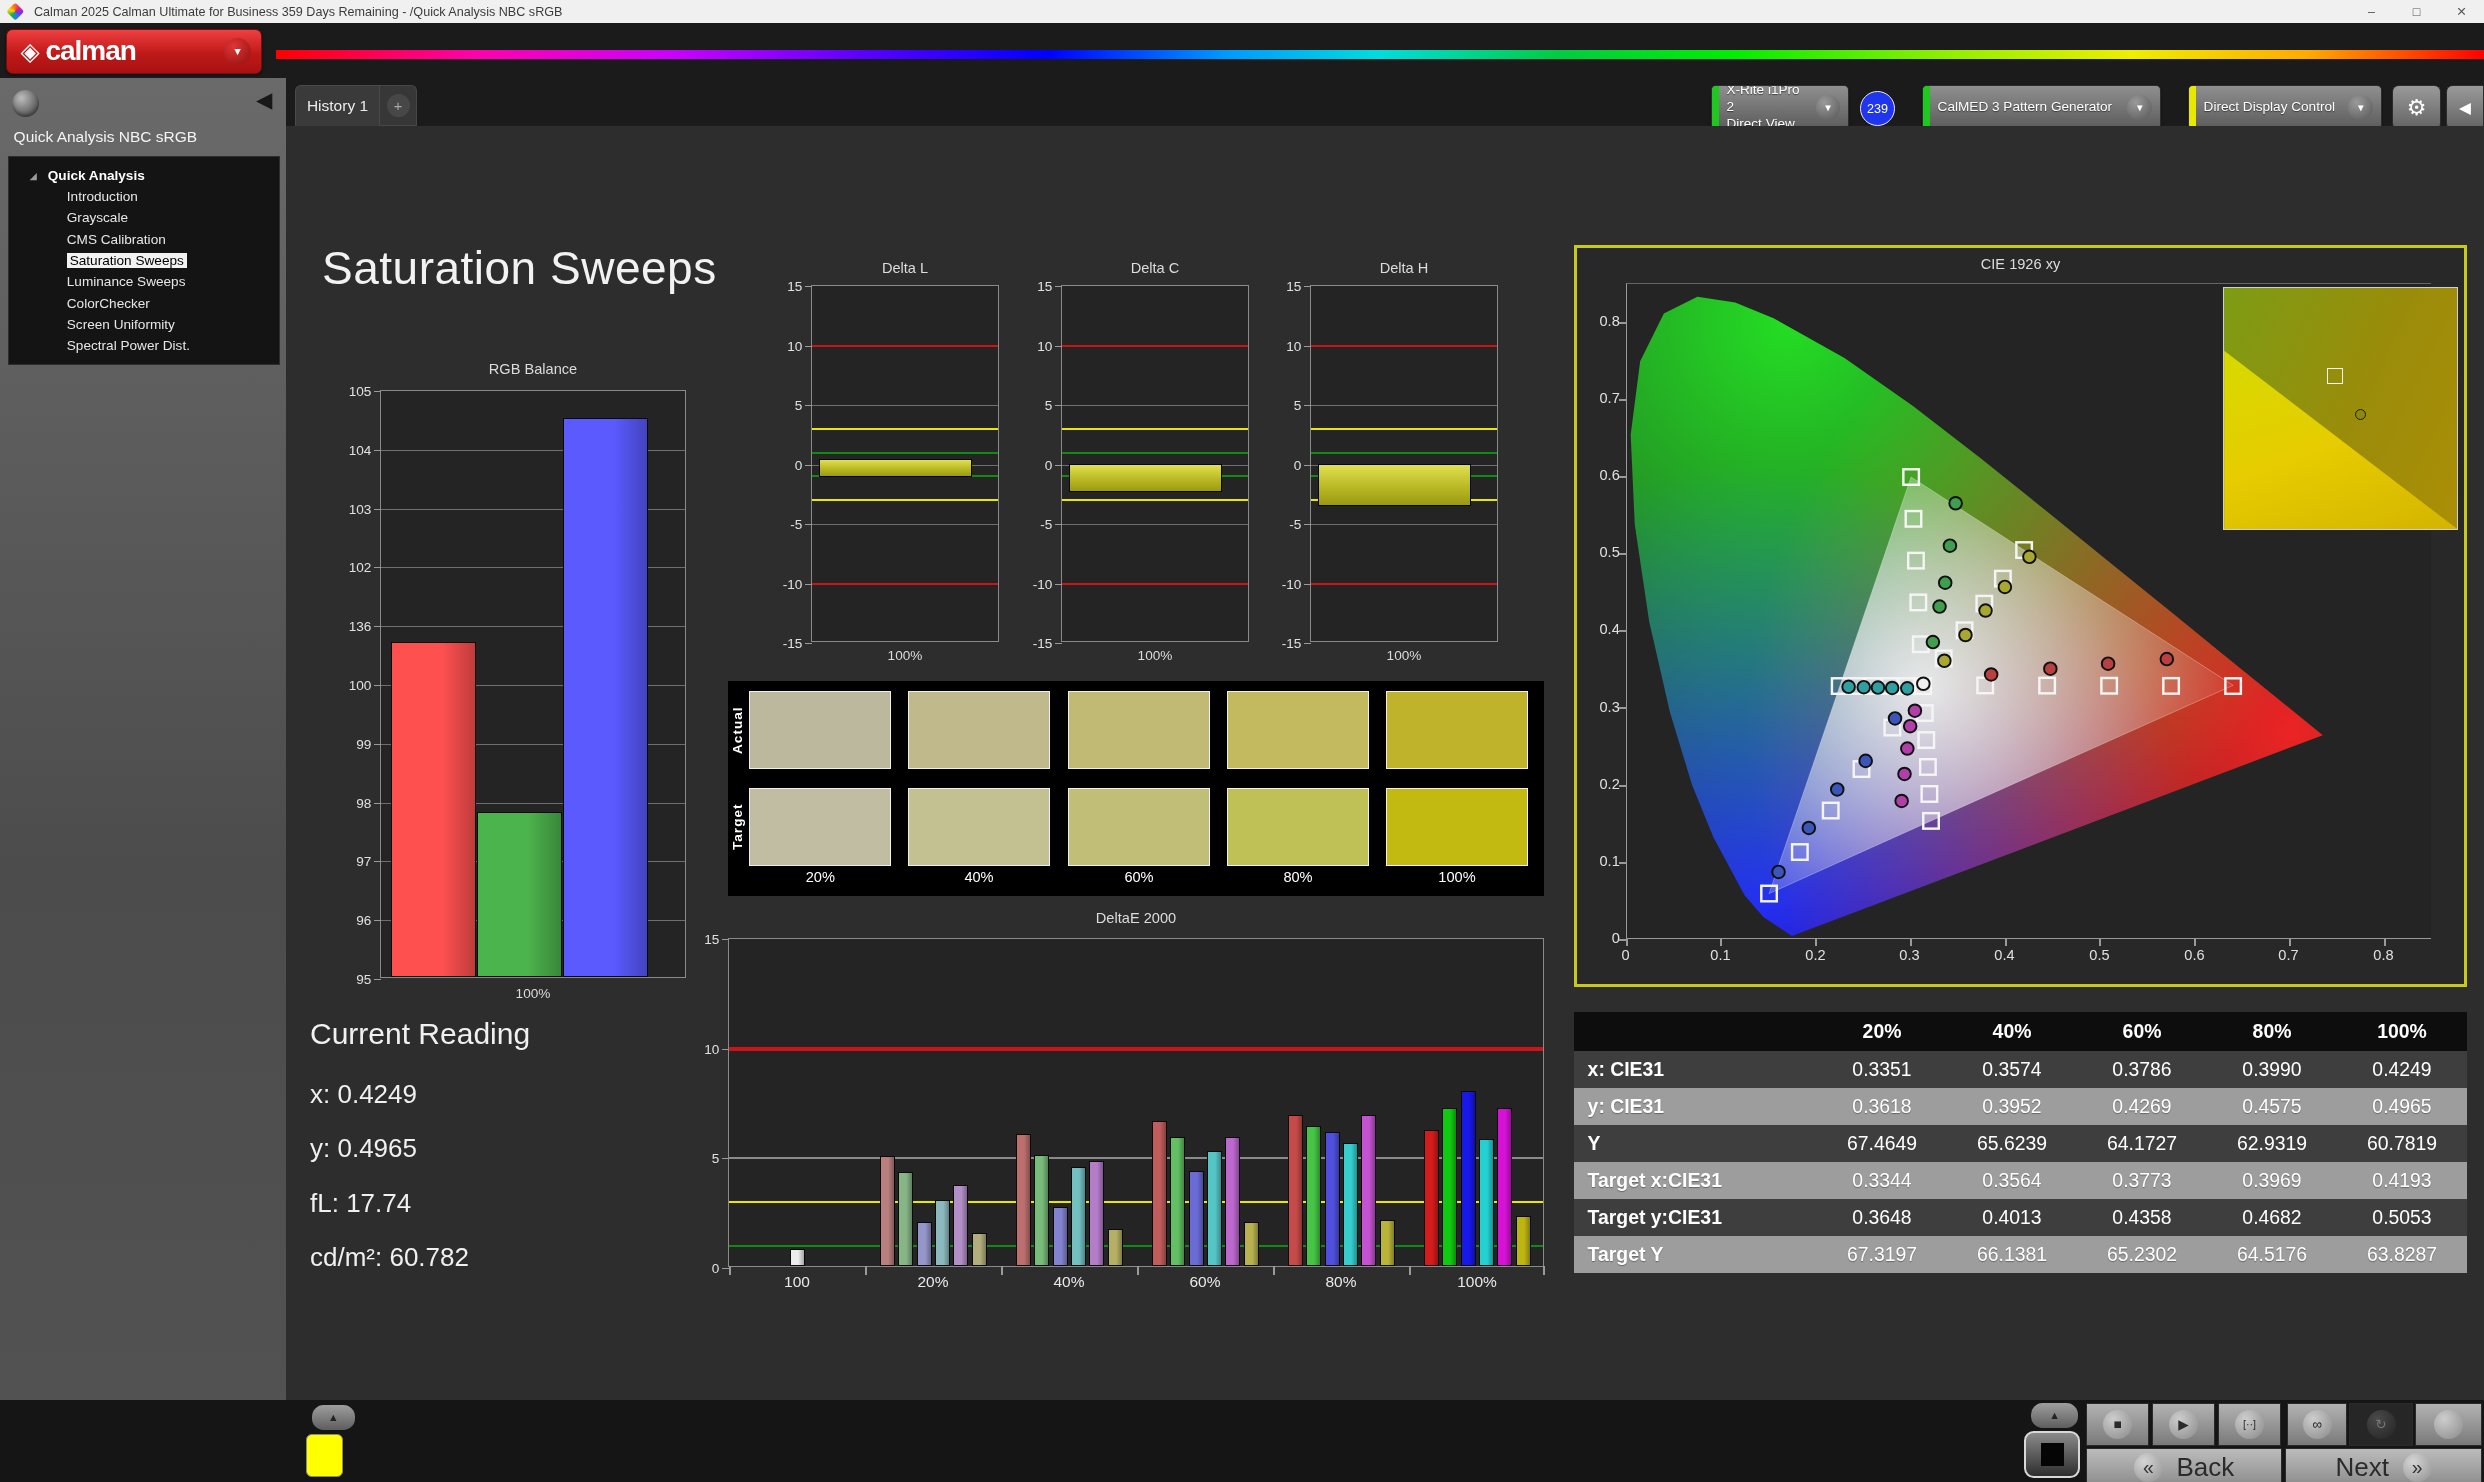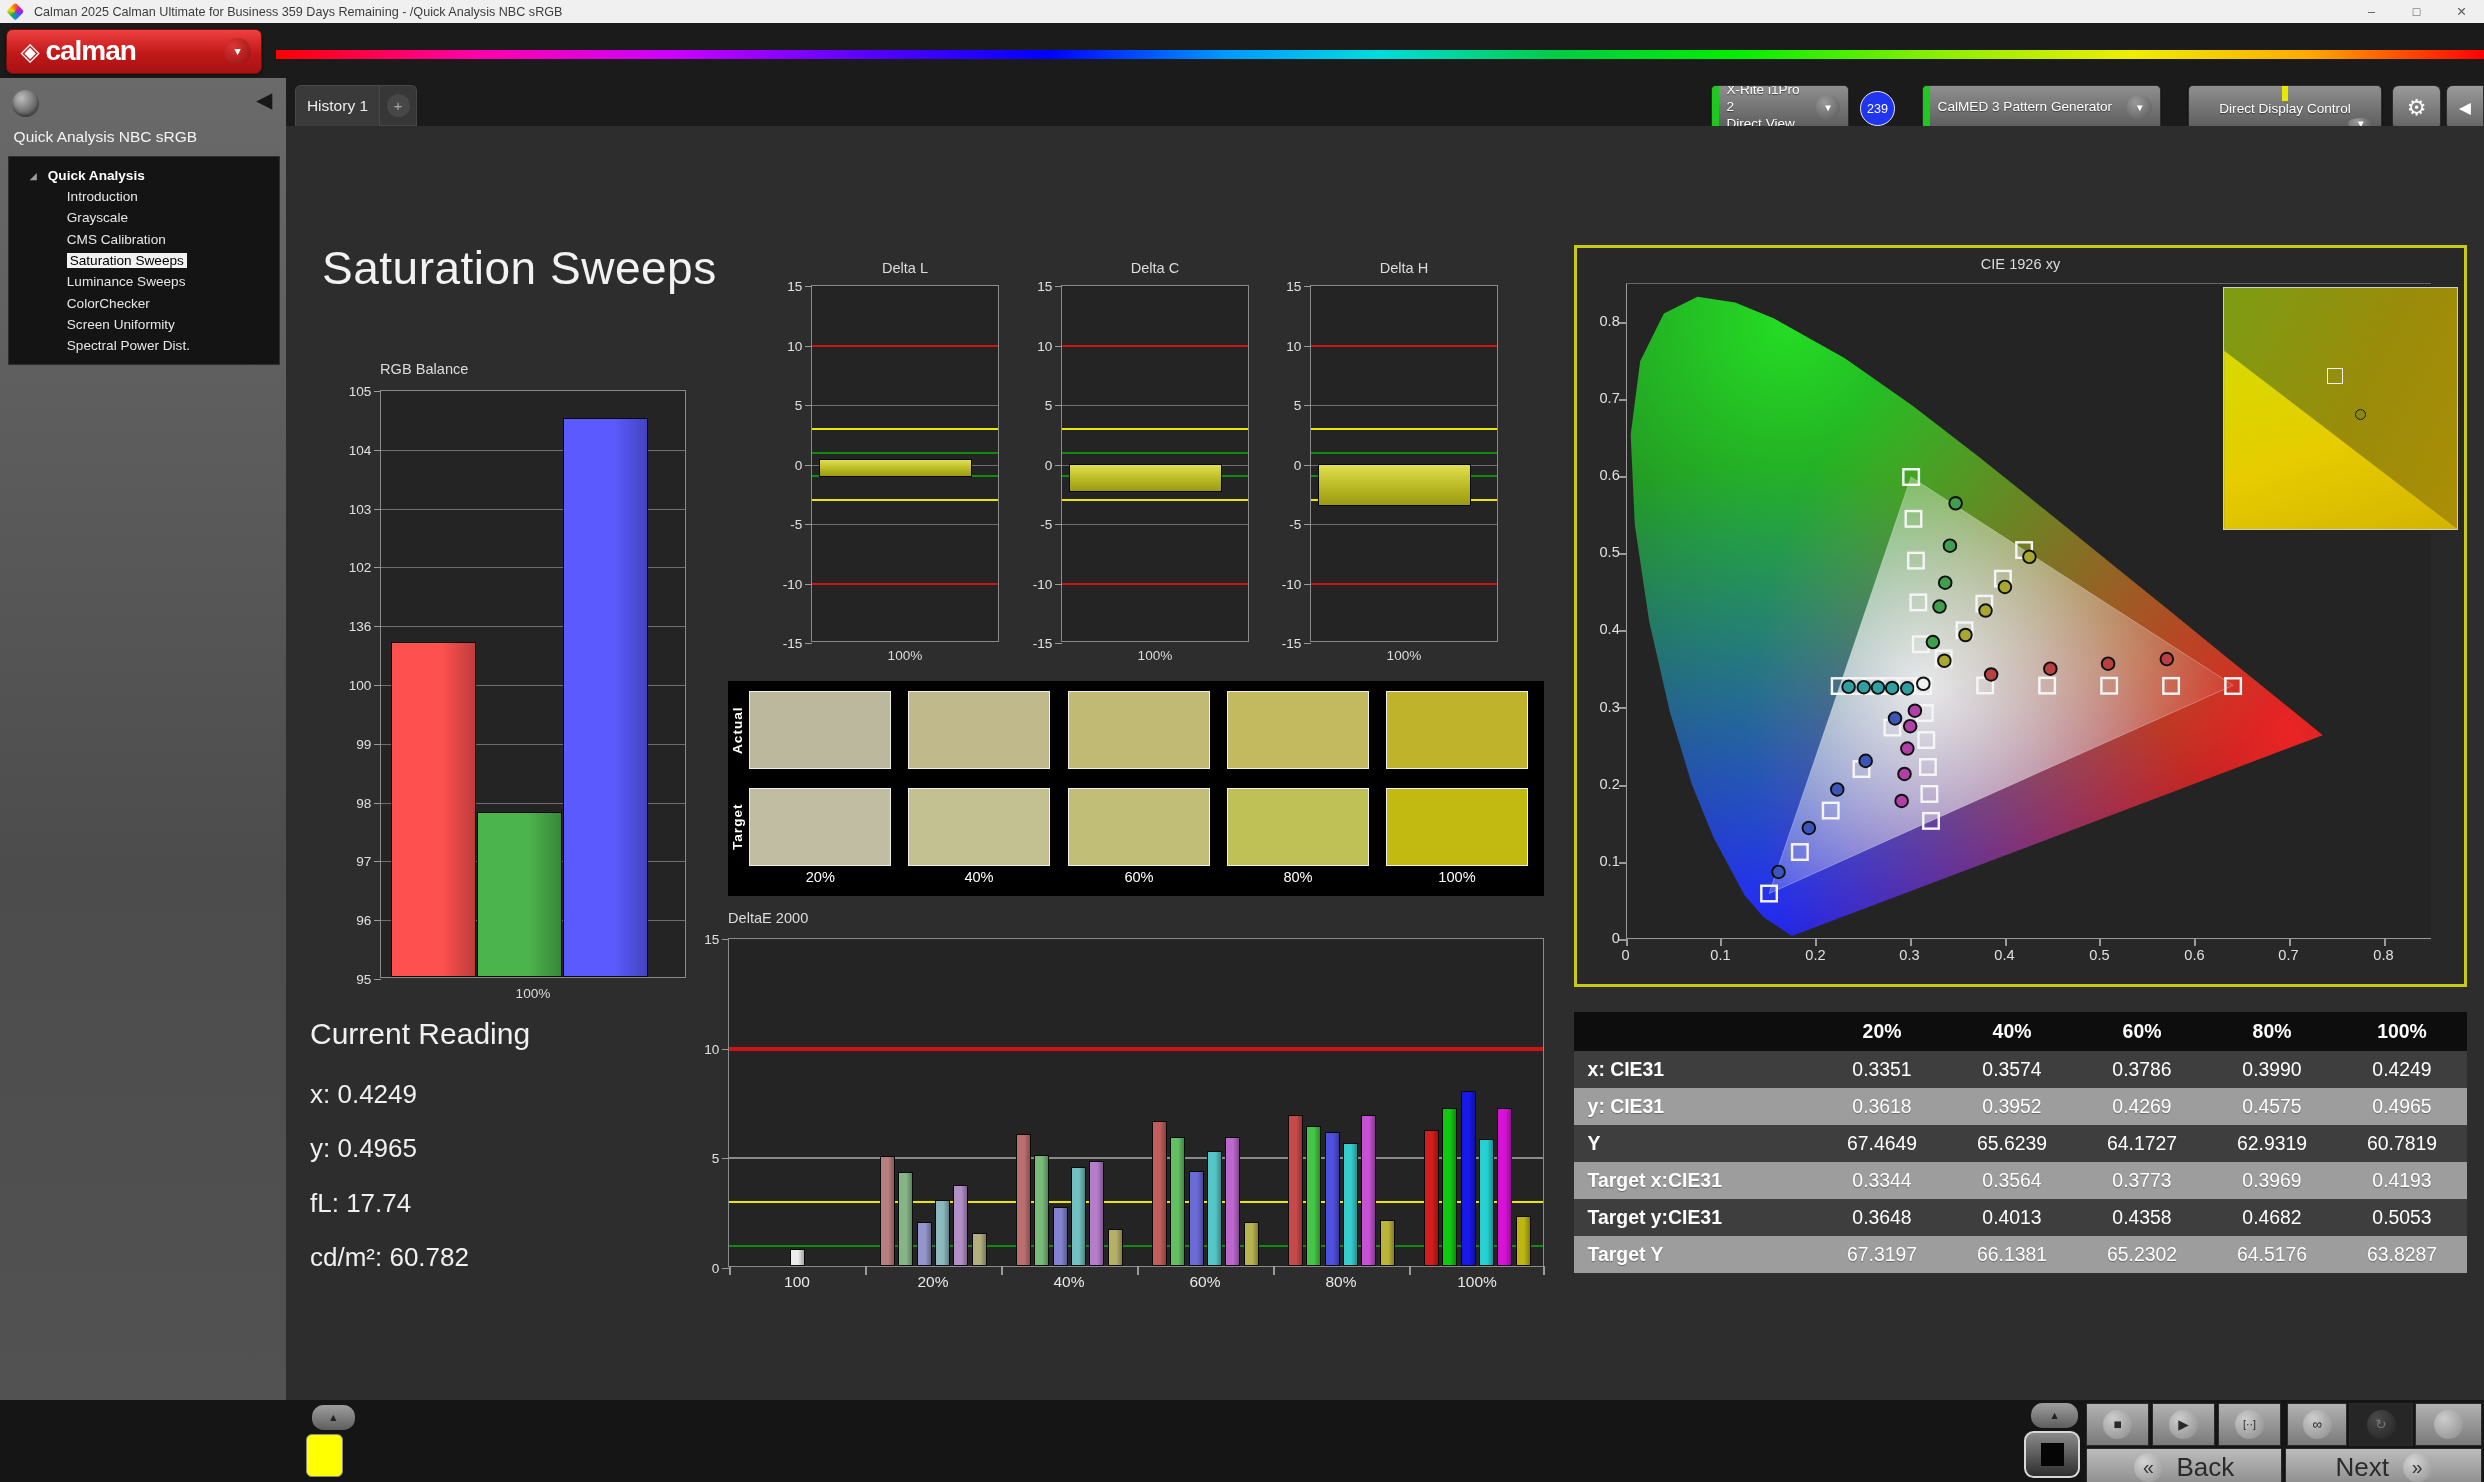--- a/index.html
+++ b/index.html
@@ -53,21 +53,21 @@
   .badge { position:absolute; left:1860px; top:91px; width:35px; height:35px; border-radius:50%; background:#1f35f0; border:1.9px solid #e8e8e8;
     color:#fff; font-size:12.6px; display:flex; align-items:center; justify-content:center; }
   .toolbtn { position:absolute; top:85px; height:45px; border-radius:6.8px; background:linear-gradient(#9a9a9a,#636363); border:1px solid #2c2c2c;
     color:#fff; display:flex; align-items:center; justify-content:center; }
 
   
   .main { position:absolute; left:286px; top:126px; width:2198px; height:1274px; background:#2d2d2d; }
   .page-title { position:absolute; left:36px; top:115px; color:#f2f2f2; font-size:46px; letter-spacing:0.5px; }
 
   .plot { position:absolute; background:#242424; border:1px solid #8a8a8a; }
-  .chart-title { position:absolute; text-align:left; color:#dcdcdc; font-size:14.6px; }
+  .chart-title { position:absolute; text-align:center; color:#dcdcdc; font-size:14.6px; }
   .xlabel { position:absolute; text-align:center; color:#dcdcdc; font-size:13.6px; }
   .gridline { position:absolute; left:0; width:100%; height:1px; background:#6e6e6e; }
   .refline { position:absolute; left:0; width:100%; }
   .ytick { position:absolute; left:-6.8px; width:6.8px; height:1px; background:#9a9a9a; }
   .ylab { position:absolute; right:100%; margin-right:9.7px; width:45px; text-align:right; color:#e0e0e0; font-size:13.6px; transform:translateY(-50%); }
   .vbar { position:absolute; border:1px solid #0a0a0a; }
 
   
   #rgb-plot { left:94px; top:264px; width:306px; height:588px; }
   #rgb-title { left:94px; top:235px; width:306px; }
@@ -201,21 +201,21 @@
         <div>Direct View</div>
     </div>
     <div class="chev">▼</div>
   </div>
   <div class="badge">239</div>
   <div class="dd" style="left:1922px; width:239px;">
     <div class="accent" id="pattern-accent" style="background: rgb(30, 200, 30);"></div>
     <div class="dd-text">CalMED 3 Pattern Generator</div>
     <div class="chev">▼</div>
   </div>
-  <div class="dd" style="left:2188px; width:194px;flex-direction:column;">
+  <div class="dd" style="left:2188px; width:194px;">
     <div class="accent" id="display-accent" style="background: rgb(232, 232, 0);"></div>
     <div class="dd-text">Direct Display Control</div>
     <div class="chev">▼</div>
   </div>
   <div class="toolbtn" style="left:2392px; width:49px; font-size:22px;">
       <span>⚙</span>
     </div>
   <div class="toolbtn" style="left:2446px; width:38px; font-size:15.5px; border-radius:6.8px 0 0 6.8px;">
       <span>◀</span>
     </div>

